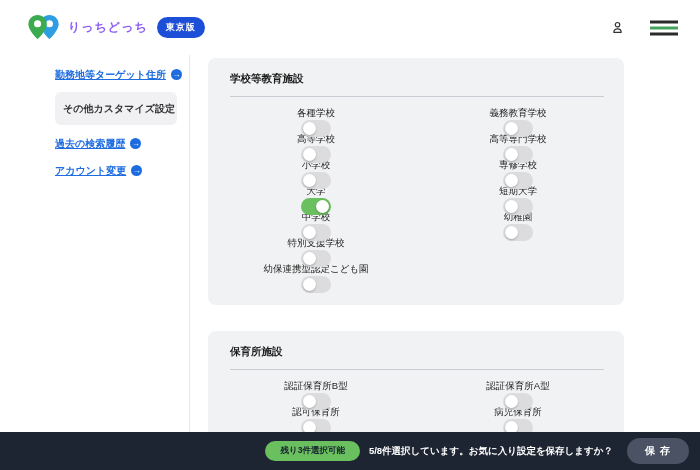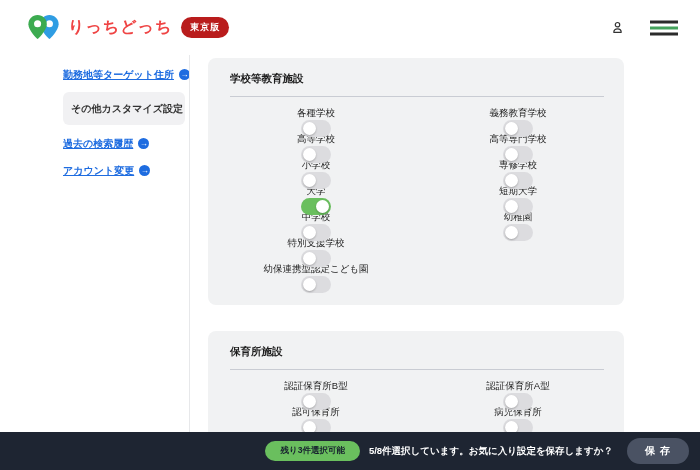--- a/index.html
+++ b/index.html
@@ -18,31 +18,31 @@
     position:relative;
   }
   .app{position:relative;width:700px;height:470px;}
 
   
   .header{
     position:absolute;top:0;left:0;right:0;height:55px;
     display:flex;align-items:center;padding:0 22px 0 28px;background:#fff;z-index:4;
   }
   .brand{display:flex;align-items:center;gap:9px;}
-  .brand-text{font-size:16px;font-weight:800;color:#ef4444;letter-spacing:1px;}
+  .brand-text{font-size:12px;font-weight:800;color:#8b5cf6;letter-spacing:1px;}
   .badge-tokyo{
-    background:#b91c1c;color:#fff;font-size:9px;font-weight:bold;
+    background:#1d4ed8;color:#fff;font-size:9px;font-weight:bold;
     padding:4px 9px;border-radius:11px;letter-spacing:1px;
   }
   .header-right{margin-left:auto;display:flex;align-items:center;gap:26px;}
   .icon-btn{background:none;border:none;padding:0;cursor:pointer;display:flex;align-items:center;}
 
   
   .sidebar{
-    position:absolute;top:55px;left:8px;width:189px;bottom:38px;
+    position:absolute;top:55px;left:0;width:189px;bottom:38px;
     padding:10px 12px 0 55px;background:#fff;
   }
   .side-item{
     display:flex;align-items:center;gap:5px;margin-bottom:8px;
     font-size:10px;font-weight:600;height:19px;cursor:pointer;
   }
   .side-item .side-label{color:var(--link-blue);text-decoration:underline;white-space:nowrap;}
   .side-item.active{
     background:#f1f1f3;border-radius:6px;padding:0 8px;height:33px;margin-bottom:9px;
   }

